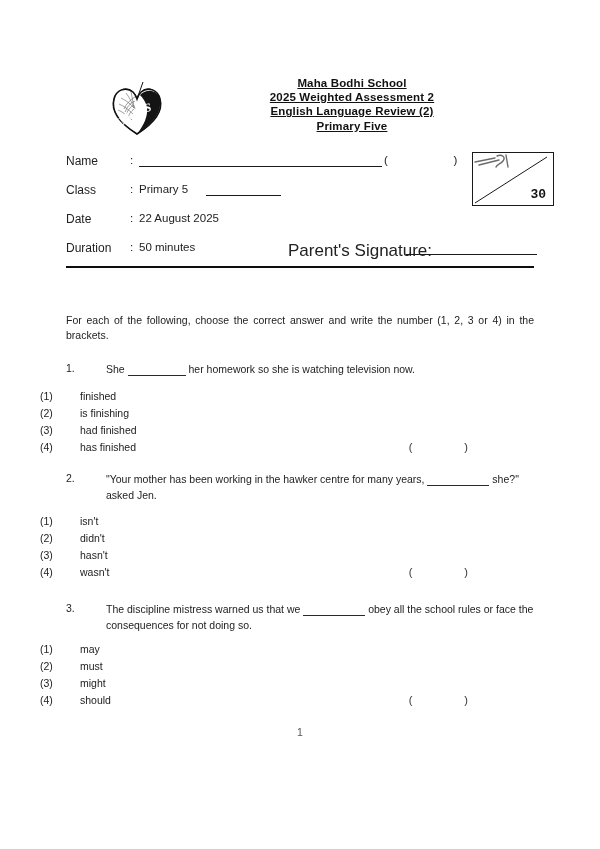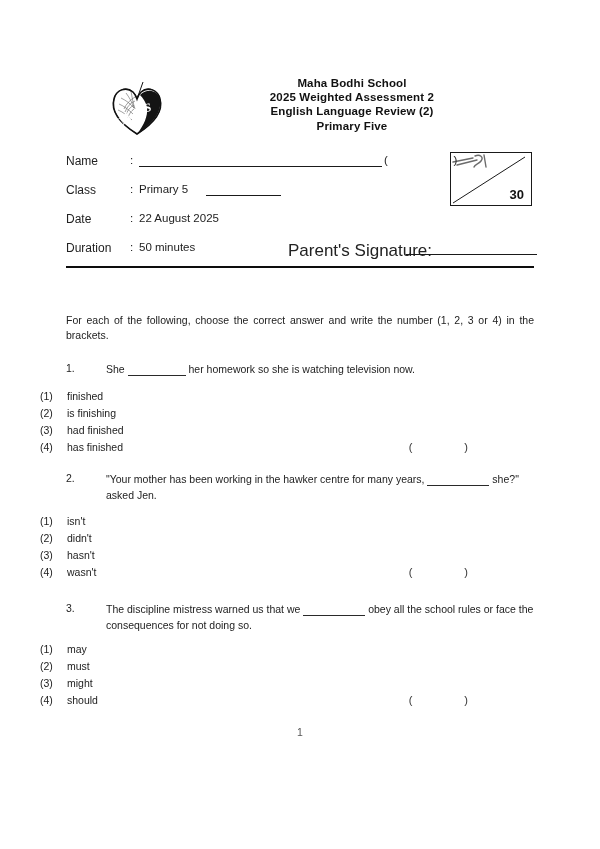--- a/index.html
+++ b/index.html
@@ -43,20 +43,21 @@
     position: absolute;
     left: 120px;
     top: 0;
     width: 340px;
     text-align: center;
     font-weight: bold;
     font-size: 11.5px;
     line-height: 14.2px;
     letter-spacing: 0.15px;
     color: #111;
+    text-decoration: underline;
   }
   .school-block div { white-space: nowrap; }
 
   
   .particulars {
     position: absolute;
     left: 66px;
     top: 152px;
     width: 470px;
   }
@@ -115,25 +116,26 @@
     position: absolute;
     left: 340px;
     top: 15px;
     width: 131px;
     border-bottom: 1px solid #1a1a1a;
   }
 
   
   .marks-box {
     position: absolute;
-    left: 450px;
+    left: 472px;
     top: 152px;
     width: 80px;
     height: 52px;
     border: 1px solid #1a1a1a;
+    font-family: Liberation Mono, monospace;
   }
   .marks-box svg {
     position: absolute;
     left: 0; top: 0;
   }
   .marks-total {
     position: absolute;
     right: 7px;
     bottom: 3px;
     font-size: 13px;
@@ -228,21 +230,21 @@
     color: #222;
   }
   .opt-num {
     position: absolute;
     left: 0;
     top: 0;
     width: 34px;
   }
   .opt-text {
     position: absolute;
-    left: 27px;
+    left: 40px;
     top: 0;
   }
   .answer-brackets {
     position: absolute;
     right: 0;
     top: 0;
     font-size: 11px;
     color: #333;
     white-space: nowrap;
   }

